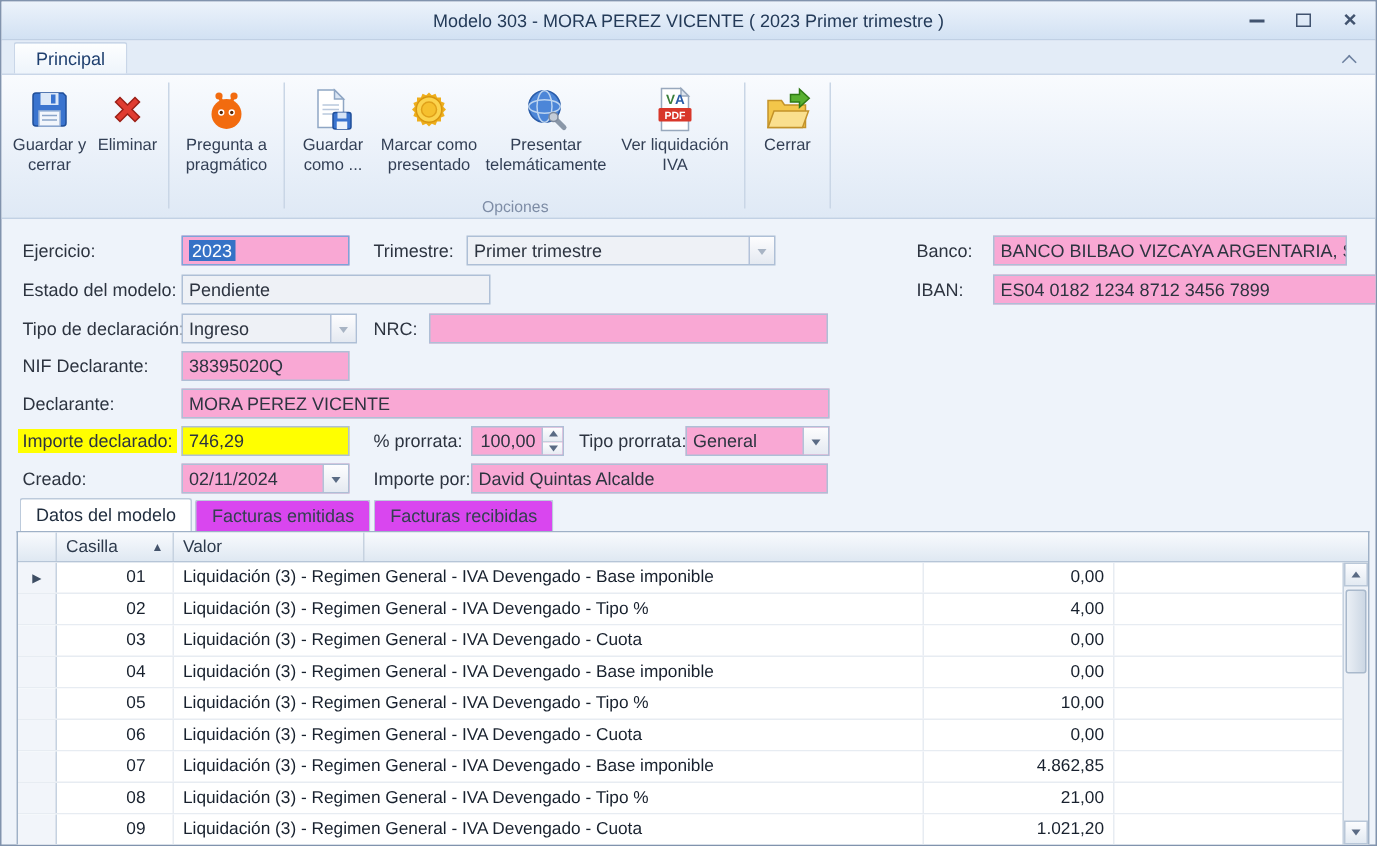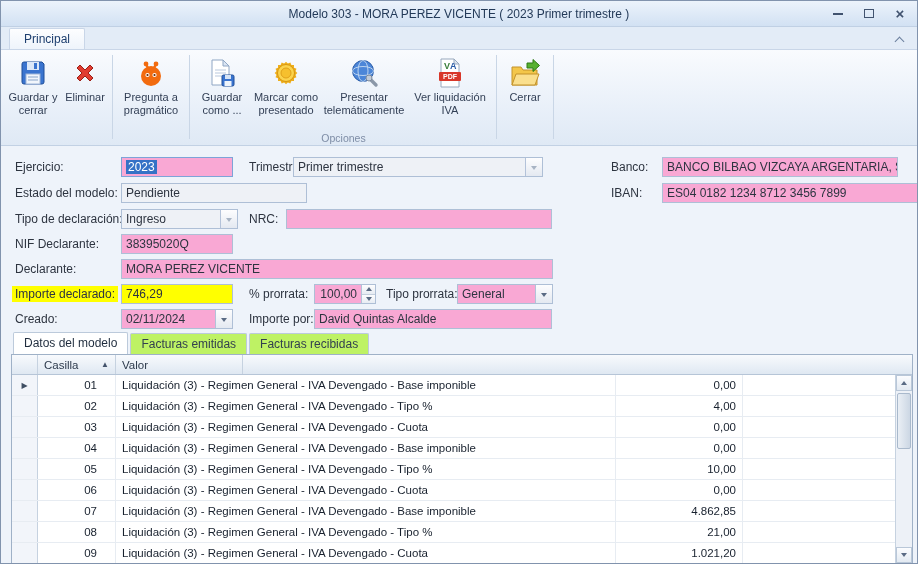--- a/index.html
+++ b/index.html
@@ -42,37 +42,37 @@
   .dd .tri{width:0;height:0;border:3.5px solid transparent;border-top:4.5px solid #5a6b84;margin-top:4px}
   .dd.dis .tri{border-top-color:#a8b4c4}
   .spin{position:absolute;right:0;top:0;bottom:0;width:14px;border-left:1px solid #b3c2d9;display:flex;flex-direction:column}
   .spin>div{flex:1;display:flex;align-items:center;justify-content:center;background:linear-gradient(#fdfdfe,#e7ecf3);border-bottom:1px solid #c4cfdd}
   .spin>div:last-child{border-bottom:none}
   .tri-u{width:0;height:0;border:3px solid transparent;border-bottom:4px solid #5a6b84;margin-top:-3px}
   .tri-d{width:0;height:0;border:3px solid transparent;border-top:4px solid #5a6b84;margin-bottom:-3px}
 
   
   .p-ej-l{left:14px;top:11px}.p-ej-f{left:120px;top:11px;width:112px;border-color:#7da4d8}
-  .p-tr-l{left:248px;top:11px}.p-tr-f{left:292px;top:11px;width:250px}
+  .p-tr-l{left:248px;top:11px}.p-tr-f{left:310px;top:11px;width:206px}
   .p-ba-l{left:610px;top:11px}.p-ba-f{left:661px;top:11px;width:236px}
-  .p-es-l{left:14px;top:37px}.p-es-f{left:120px;top:37px;width:186px}
+  .p-es-l{left:14px;top:37px}.p-es-f{left:120px;top:37px;width:206px}
   .p-ib-l{left:610px;top:37px}.p-ib-f{left:661px;top:37px;width:276px}
   .p-td-l{left:14px;top:63px}.p-td-f{left:120px;top:63px;width:117px}
   .p-nr-l{left:248px;top:63px}.p-nr-f{left:285px;top:63px;width:266px}
   .p-ni-l{left:14px;top:88px}.p-ni-f{left:120px;top:88px;width:112px}
   .p-de-l{left:14px;top:113px}.p-de-f{left:120px;top:113px;width:432px}
   .p-im-l{left:11px;top:138px}.p-im-f{left:120px;top:138px;width:112px}
   .p-pr-l{left:248px;top:138px}.p-pr-f{left:313px;top:138px;width:62px;text-align:right;padding-right:18px}
   .p-tp-l{left:385px;top:138px}.p-tp-f{left:456px;top:138px;width:96px}
   .p-cr-l{left:14px;top:163px}.p-cr-f{left:120px;top:163px;width:112px}
   .p-cp-l{left:248px;top:163px}.p-cp-f{left:313px;top:163px;width:238px}
 
   
   .tabstrip{position:absolute;top:331px;left:0;right:0;height:22px;display:flex;align-items:flex-end;padding-left:12px}
-  .dtab{height:21px;padding:3px 10px 0;font-size:12px;color:#33404f;background:#bef264;border:1px solid #bccadb;border-bottom:none;border-radius:2px 2px 0 0;margin-right:2px}
+  .dtab{height:21px;padding:3px 10px 0;font-size:12px;color:#33404f;background:#d946ef;border:1px solid #bccadb;border-bottom:none;border-radius:2px 2px 0 0;margin-right:2px}
   .dtab.active{background:#fff;color:#1f2c3d;height:22px;position:relative;z-index:2}
 
   
   .grid{position:absolute;top:353px;left:10px;width:902px;bottom:0;background:#fff;border:1px solid #9fb1c7;border-bottom:none}
   .ghead{display:flex;height:20px;background:linear-gradient(#f8fafd,#dfe8f2);border-bottom:1px solid #b6c5d7;font-size:11.5px;color:#2d3a4c}
   .gh{border-right:1px solid #c6d2e0;display:flex;align-items:center;padding:0 6px;white-space:nowrap;overflow:hidden}
   .gh.ind{width:26px;padding:0}
   .gh.cas{width:78px;justify-content:space-between}
   .gh.desc{width:500px}
   .gh.val{width:127px}

